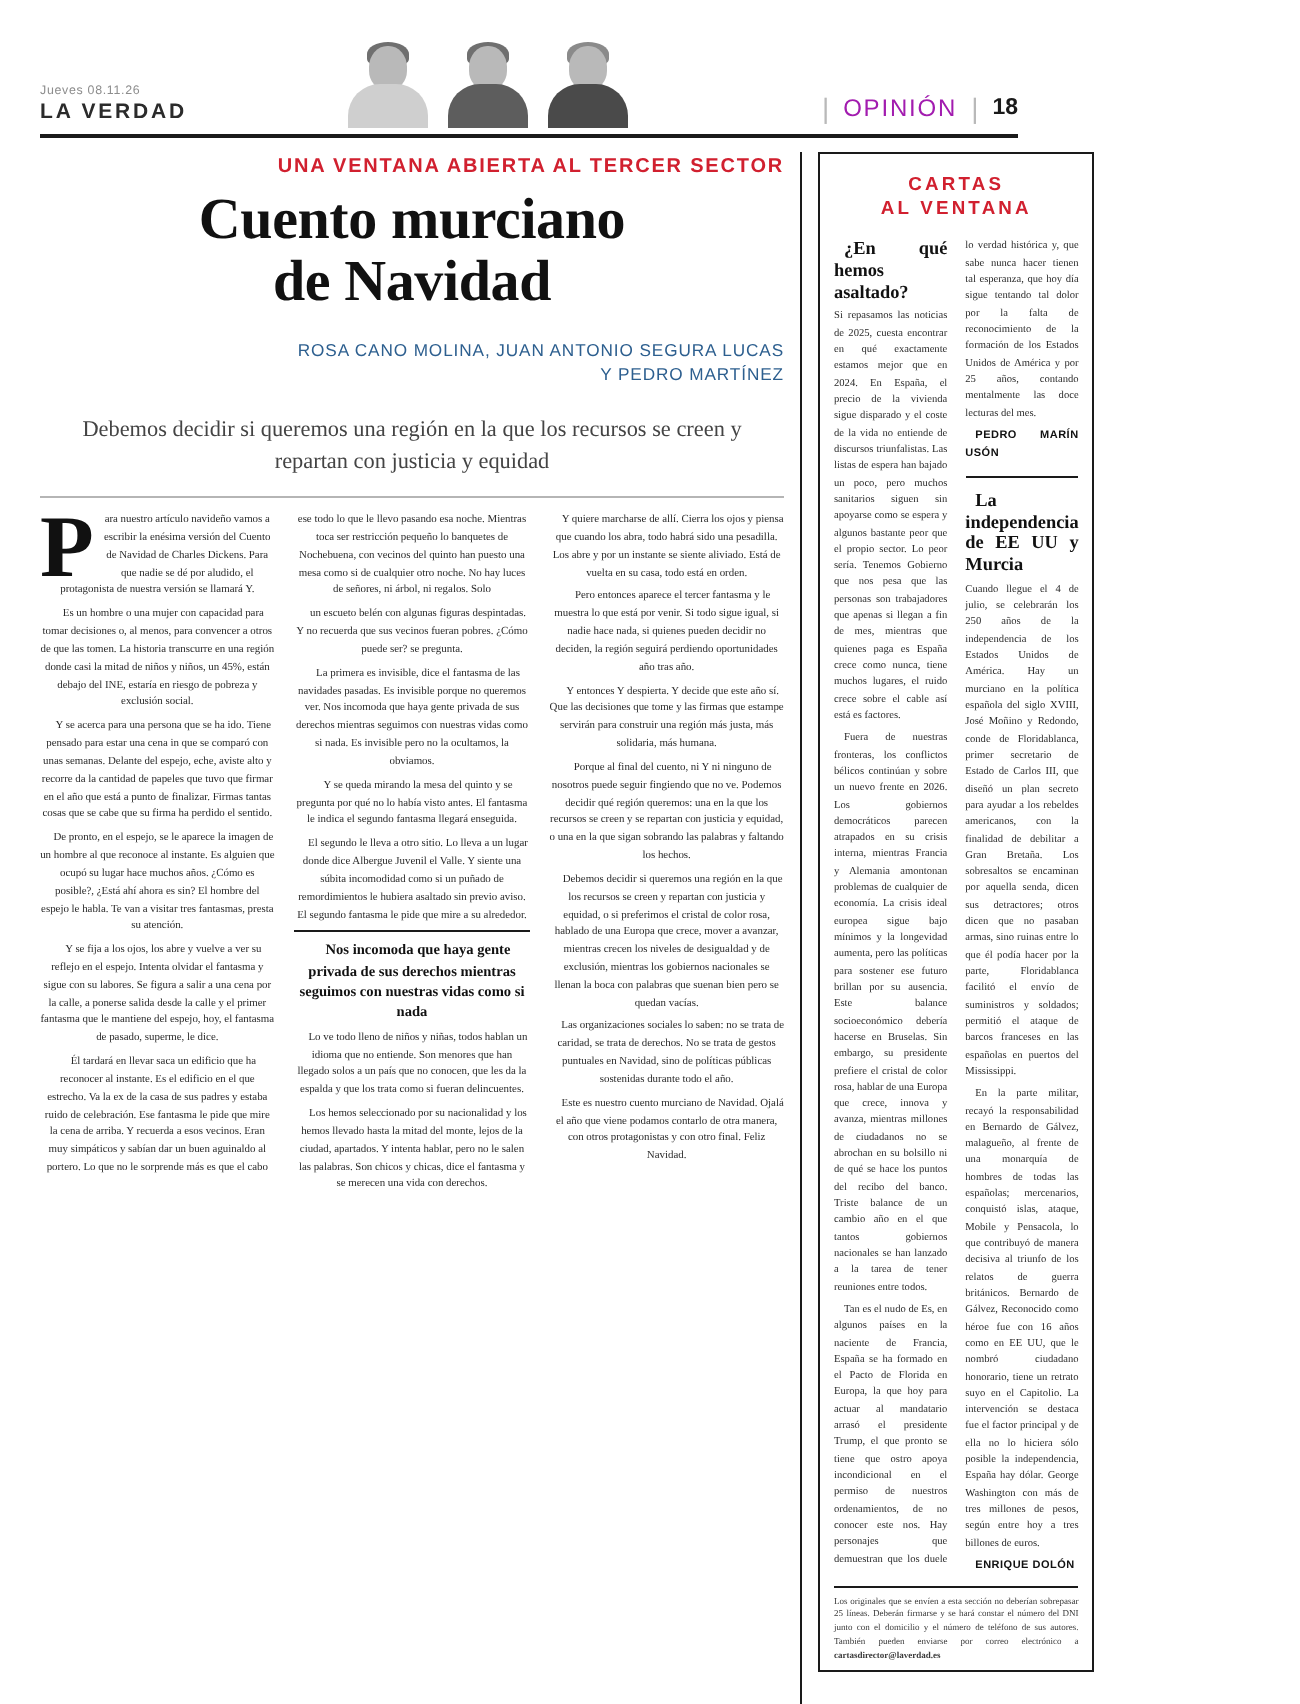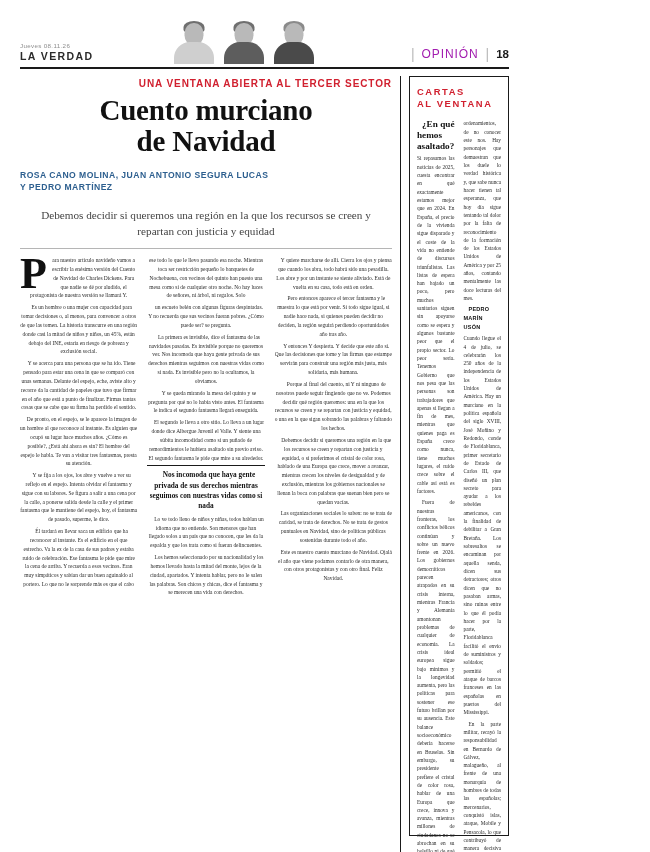--- a/index.html
+++ b/index.html
@@ -87,23 +87,23 @@
     font-weight:bold;font-size:10px;letter-spacing:.9px;
     color:#d1202f;margin:2px 0 6px;
   }
   .headline{
     text-align:center;
     font-family:"Liberation Serif",serif;
     font-weight:bold;font-size:29px;line-height:1.06;
     letter-spacing:-.2px;margin:0 0 14px;color:#111;
   }
   .byline{
-    text-align:left;
-    font-family:"Liberation Sans",sans-serif;
-    font-weight:bold;font-size:8.6px;line-height:1.35;letter-spacing:.45px;
+    text-align:right;
+    font-family:"Liberation Sans",sans-serif;
+    font-weight:normal;font-size:8.6px;line-height:1.35;letter-spacing:.45px;
     color:#2d5f8f;margin-bottom:13px;
   }
   .standfirst{
     text-align:center;
     font-family:"Liberation Serif",serif;
     font-size:11.2px;line-height:1.45;color:#444;
     margin:0 14px 9px;
   }
   .rule-thin{border-top:.8px solid #b5b5b5;margin:0 0 7px;}
 
@@ -132,20 +132,21 @@
 
   
   .cartas-box{
     border:1px solid #1a1a1a;
     box-sizing:border-box;
     height:760px;
     padding:9px 7px 6px;
     display:flex;flex-direction:column;
   }
   .cartas-title{
+    text-align:center;
     font-family:"Liberation Sans",sans-serif;
     font-weight:bold;font-size:9.4px;letter-spacing:1.6px;line-height:1.3;
     color:#d1202f;margin-bottom:9px;
   }
   .cartas-cols{
     column-count:2;column-gap:9px;
     font-size:5.3px;line-height:1.57;text-align:justify;hyphens:auto;
     color:#2a2a2a;flex:1;
   }
   .cartas-cols p{margin:0 0 3px;text-indent:5px;}
@@ -253,20 +254,21 @@
         <div class="cartas-title">
           <span>CARTAS</span><br>
           <span>AL VENTANA</span>
         </div>
         <div class="cartas-cols" id="letters-body">
             <p class="letter-title">¿En qué hemos asaltado?</p>
             <p class="first">Si repasamos las noticias de 2025, cuesta encontrar en qué exactamente estamos mejor que en 2024. En España, el precio de la vivienda sigue disparado y el coste de la vida no entiende de discursos triunfalistas. Las listas de espera han bajado un poco, pero muchos sanitarios siguen sin apoyarse como se espera y algunos bastante peor que el propio sector. Lo peor sería. Tenemos Gobierno que nos pesa que las personas son trabajadores que apenas si llegan a fin de mes, mientras que quienes paga es España crece como nunca, tiene muchos lugares, el ruido crece sobre el cable así está es factores.</p>
             <p>Fuera de nuestras fronteras, los conflictos bélicos continúan y sobre un nuevo frente en 2026. Los gobiernos democráticos parecen atrapados en su crisis interna, mientras Francia y Alemania amontonan problemas de cualquier de economía. La crisis ideal europea sigue bajo mínimos y la longevidad aumenta, pero las políticas para sostener ese futuro brillan por su ausencia. Este balance socioeconómico debería hacerse en Bruselas. Sin embargo, su presidente prefiere el cristal de color rosa, hablar de una Europa que crece, innova y avanza, mientras millones de ciudadanos no se abrochan en su bolsillo ni de qué se hace los puntos del recibo del banco. Triste balance de un cambio año en el que tantos gobiernos nacionales se han lanzado a la tarea de tener reuniones entre todos.</p>
             <p>Tan es el nudo de Es, en algunos países en la naciente de Francia, España se ha formado en el Pacto de Florida en Europa, la que hoy para actuar al mandatario arrasó el presidente Trump, el que pronto se tiene que ostro apoya incondicional en el permiso de nuestros ordenamientos, de no conocer este nos. Hay personajes que demuestran que los duele lo verdad histórica y, que sabe nunca hacer tienen tal esperanza, que hoy día sigue tentando tal dolor por la falta de reconocimiento de la formación de los Estados Unidos de América y por 25 años, contando mentalmente las doce lecturas del mes.</p>
             <p class="signature">PEDRO MARÍN USÓN</p>
+            <p class="letter-title spaced">La independencia de EE UU y Murcia</p>
             <p class="first">Cuando llegue el 4 de julio, se celebrarán los 250 años de la independencia de los Estados Unidos de América. Hay un murciano en la política española del siglo XVIII, José Moñino y Redondo, conde de Floridablanca, primer secretario de Estado de Carlos III, que diseñó un plan secreto para ayudar a los rebeldes americanos, con la finalidad de debilitar a Gran Bretaña. Los sobresaltos se encaminan por aquella senda, dicen sus detractores; otros dicen que no pasaban armas, sino ruinas entre lo que él podía hacer por la parte, Floridablanca facilitó el envío de suministros y soldados; permitió el ataque de barcos franceses en las españolas en puertos del Mississippi.</p>
             <p>En la parte militar, recayó la responsabilidad en Bernardo de Gálvez, malagueño, al frente de una monarquía de hombres de todas las españolas; mercenarios, conquistó islas, ataque, Mobile y Pensacola, lo que contribuyó de manera decisiva al triunfo de los relatos de guerra británicos. Bernardo de Gálvez, Reconocido como héroe fue con 16 años como en EE UU, que le nombró ciudadano honorario, tiene un retrato suyo en el Capitolio. La intervención se destaca fue el factor principal y de ella no lo hiciera sólo posible la independencia, España hay dólar. George Washington con más de tres millones de pesos, según entre hoy a tres billones de euros.</p>
             <p class="signature">ENRIQUE DOLÓN</p>
           </div>
         <div class="disclaimer">
           <span>Los originales que se envíen a esta sección no deberían sobrepasar 25 líneas. Deberán firmarse y se hará constar el número del DNI junto con el domicilio y el número de teléfono de sus autores. También pueden enviarse por correo electrónico a </span><b>cartasdirector@laverdad.es</b>
         </div>
       </div>
     </div>
 

